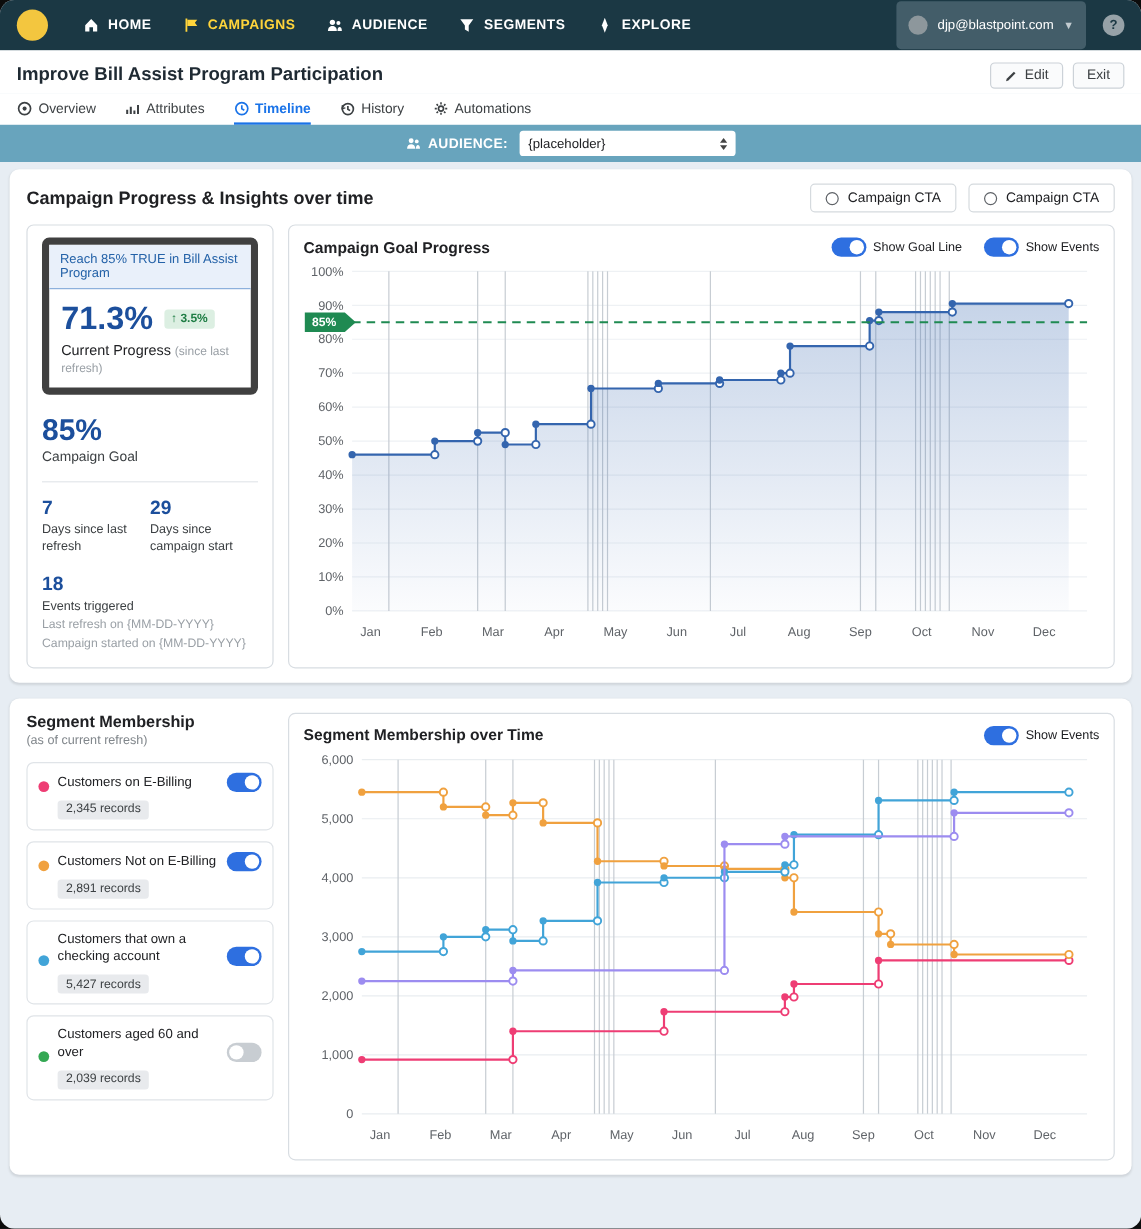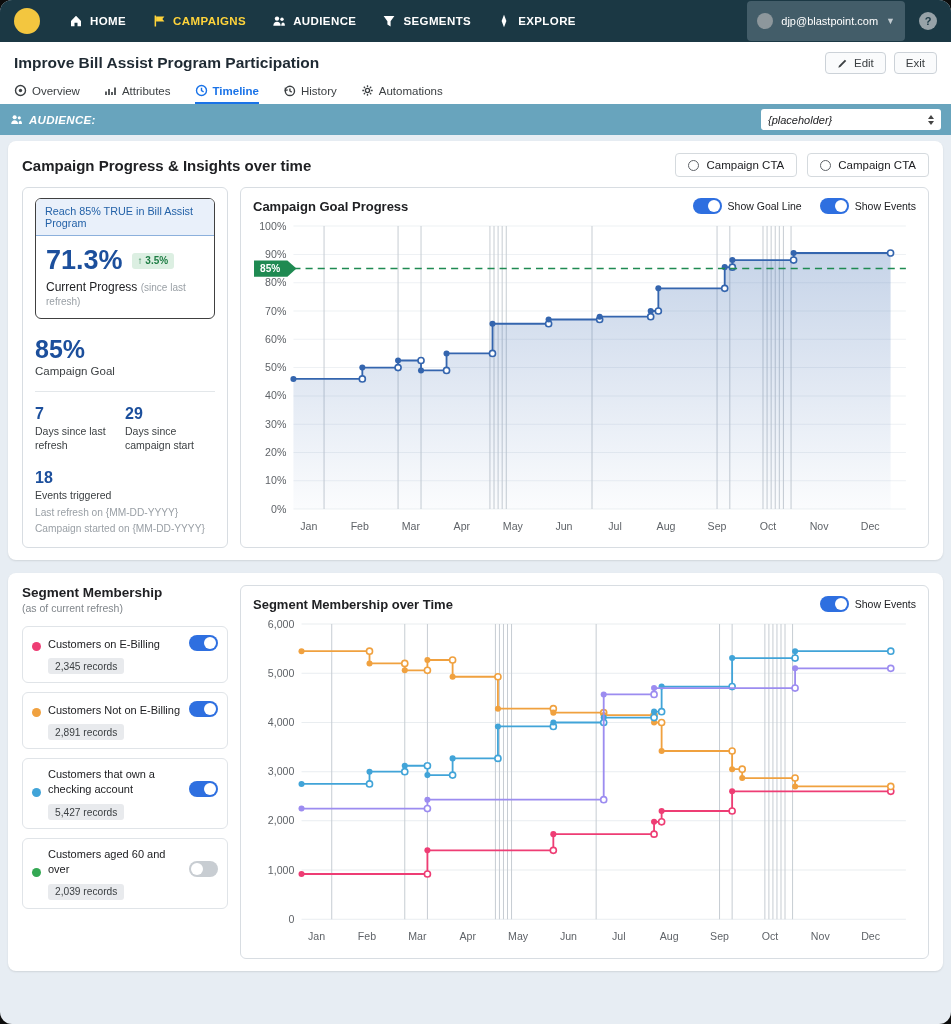--- a/index.html
+++ b/index.html
@@ -23,41 +23,41 @@
   .page-title{font-size:15.5px;font-weight:bold;color:#1f2a33;flex:1;}
   .hdr-btns{display:flex;gap:8px;}
   .hdr-btn{border:1px solid #ccd2d8;background:#fafbfc;border-radius:4px;padding:4px 11px;font-size:11.5px;color:#3c4043;display:flex;gap:6px;align-items:center;cursor:pointer;}
   .tabs{background:#fff;padding:6px 14px 0;display:flex;gap:24px;}
   .tab{display:flex;align-items:center;gap:5px;font-size:11.5px;color:#3c4043;padding-bottom:5px;border-bottom:2px solid transparent;cursor:pointer;}
   .tab svg{width:13px;height:13px;stroke:currentColor;fill:none;}
   .tab svg .fl{fill:currentColor;stroke:none;}
   .tab.active{color:#1a73e8;font-weight:bold;border-bottom-color:#1a73e8;}
 
   
-  .audience-bar{background:#68a4bd;height:31px;display:flex;align-items:center;justify-content:space-between;gap:10px;padding:0 10px;flex-shrink:0;font-style:italic;}
+  .audience-bar{background:#68a4bd;height:31px;display:flex;align-items:center;justify-content:center;gap:10px;padding:0 10px;flex-shrink:0;}
   .aud-label{color:#fff;font-weight:bold;font-size:11.5px;display:flex;gap:6px;align-items:center;letter-spacing:.3px;}
   .aud-label svg{width:13px;height:13px;fill:#fff;}
   .aud-select{background:#fff;border-radius:3px;height:21px;width:180px;display:flex;align-items:center;justify-content:space-between;padding:0 7px;font-size:11px;color:#202124;cursor:pointer;}
   .sel-arrows{display:flex;flex-direction:column;gap:2px;}
   .sel-arrows i{display:block;width:0;height:0;border-left:3.5px solid transparent;border-right:3.5px solid transparent;}
   .sel-arrows .up{border-bottom:4px solid #444;}
   .sel-arrows .dn{border-top:4px solid #444;}
 
   
   .content{flex:1;padding:6px 8px 0;display:flex;flex-direction:column;gap:13px;overflow:hidden;}
   .panel{background:#fff;border-radius:8px;box-shadow:0 1px 2px rgba(0,0,0,.1);padding:12px 14px;}
   .panel1-hdr{display:flex;justify-content:space-between;align-items:center;margin-bottom:10px;}
   .sec-title{font-size:15px;font-weight:bold;color:#202124;}
   .cta-group{display:flex;gap:10px;}
   .cta-btn{border:1px solid #d5dade;background:#fff;border-radius:4px;padding:5px 12px;font-size:11.5px;color:#202124;display:flex;align-items:center;gap:7px;cursor:pointer;}
   .cta-circle{width:11px;height:11px;border:1.5px solid #5f6368;border-radius:50%;}
 
   .cards-row{display:flex;gap:12px;align-items:stretch;}
   .stat-card{width:206px;border:1px solid #d8dde2;border-radius:6px;padding:10px 12px;display:flex;flex-direction:column;flex-shrink:0;}
-  .goal-box{border:1px solid #404040;border-radius:6px;overflow:hidden;}
+  .goal-box{border:6px solid #404040;border-radius:6px;overflow:hidden;}
   .goal-box-hdr{background:#e9f0fa;border-bottom:1px solid #8cb0dc;padding:6px 9px;font-size:10.8px;color:#2462a8;}
   .goal-box-body{padding:9px 10px 10px;}
   .big-row{display:flex;align-items:center;gap:9px;}
   .big-num{font-size:27px;font-weight:bold;color:#1c4f9c;}
   .delta{background:#dcefe2;color:#1e7d44;font-size:10px;font-weight:bold;border-radius:3px;padding:2.5px 6px;}
   .cur-label{font-size:12px;color:#202124;margin-top:4px;}
   .cur-sub{font-size:10px;color:#9aa0a6;}
   .goal85{font-size:25px;font-weight:bold;color:#1c4f9c;margin-top:16px;}
   .goal-label{font-size:11.5px;color:#3c4043;margin-top:1px;}
   .divider{border-top:1px solid #e3e7ea;margin:14px 0 13px;}

